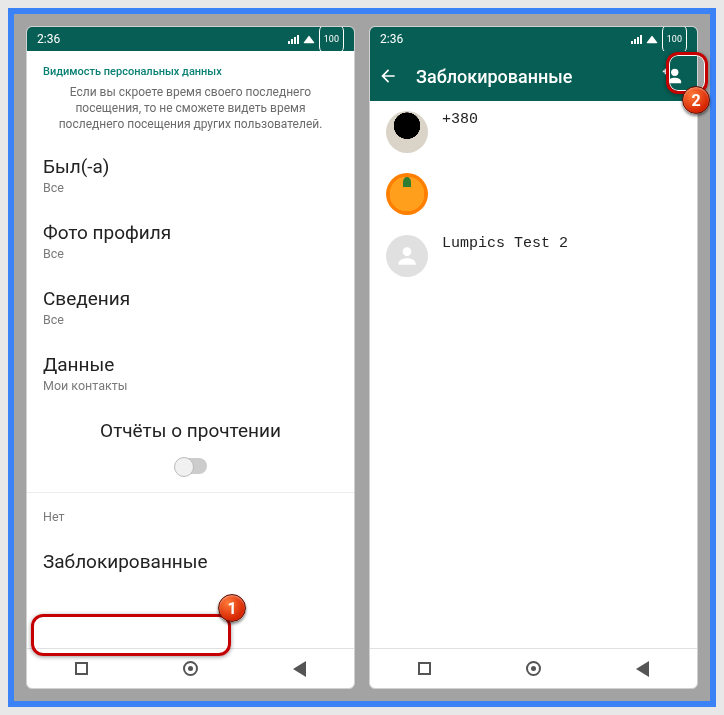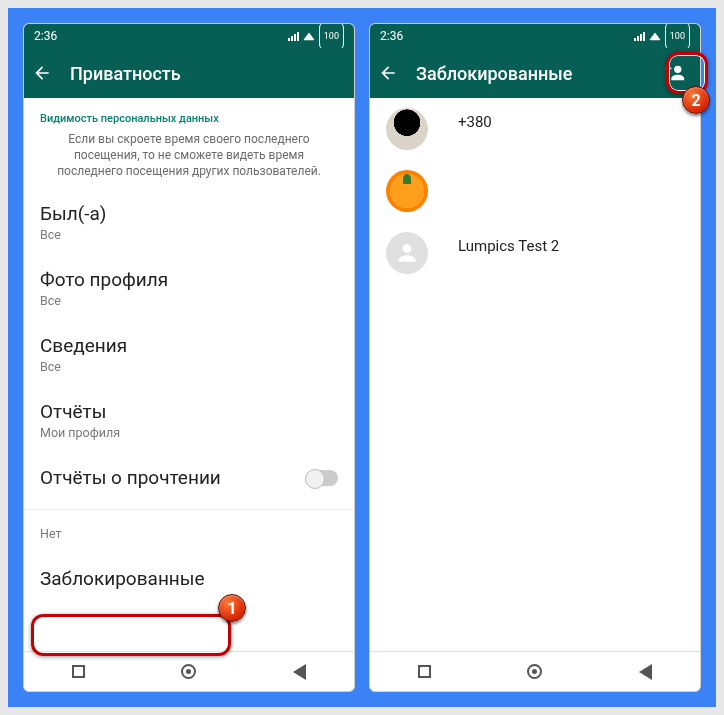--- a/index.html
+++ b/index.html
@@ -7,22 +7,22 @@
     background: #e8e8e8;
     font-family: -apple-system, Roboto, Arial, sans-serif;
     width: 724px;
     height: 715px;
     position: relative;
     overflow: hidden;
   }
   .canvas {
     position: absolute;
     top: 8px; left: 8px; right: 8px; bottom: 8px;
-    background: #3b82f6;
-    border: 3px solid #3b82f6;
+    background: #a3a3a3;
+    border: 6px solid #3b82f6;
     display: flex;
     gap: 14px;
     padding: 12px;
   }
   .phone {
     flex: 1;
     background: #fff;
     border: 1px solid #d0d0d0;
     border-radius: 6px;
     display: flex;
@@ -63,35 +63,35 @@
   .appbar .title { font-size: 18px; font-weight: 500; flex:1;}
   .arrow-back { width:20px; height:20px; }
   .add-person { width:22px;height:22px; margin-right:6px;}
   .content { flex:1; overflow:hidden; background:#fff; position:relative;}
   .section-title { color:#0a8175; font-size:11px; font-weight:500; padding:14px 16px 6px; }
   .section-desc { color:#6b6b6b; font-size:12px; line-height:1.35; padding:0 16px 10px;text-align:center;}
   .setting { padding:12px 16px 14px; }
   .setting .label { color:#222; font-size:19px; margin-bottom:2px;}
   .setting .value { color:#7a7a7a; font-size:12.5px;}
   .setting .desc { color:#7a7a7a; font-size:12px; line-height:1.35; margin-top:4px;}
-  .setting.toggle { display:flex; align-items:flex-start; gap:10px;}
+  .setting.toggle { display:flex; align-items:center; gap:10px;flex-direction:column;}
   .setting.toggle .body{flex:1;}
   .switch {
     width:32px;height:16px;background:#ccc;border-radius:10px;position:relative;margin-top:4px;
   }
   .switch::after{content:"";position:absolute;width:18px;height:18px;background:#f1f1f1;border-radius:50%;left:-1px;top:-1px;border:1px solid #bbb;}
   .divider{height:1px;background:#eee;margin:4px 0;}
   .navbar {
     height:40px;border-top:1px solid #e0e0e0;display:flex;align-items:center;justify-content:space-around;
   }
   .nav-square{width:13px;height:13px;border:2px solid #555;}
   .nav-circle{width:15px;height:15px;border:2px solid #555;border-radius:50%;position:relative;}
   .nav-circle::after{content:"";position:absolute;inset:3px;border-radius:50%;background:#555;}
   .nav-tri{width:0;height:0;border-top:8px solid transparent;border-bottom:8px solid transparent;border-right:13px solid #555;}
-  .contact-row{display:flex;align-items:center;gap:30px;padding:10px 16px;}
+  .contact-row{display:flex;gap:14px;padding:10px 16px;font-family:Liberation Mono, monospace;}
   .avatar{width:42px;height:42px;border-radius:50%;flex-shrink:0;display:flex;align-items:center;justify-content:center;overflow:hidden;}
   .avatar.hat{background:radial-gradient(circle at 50% 35%, #000 0 38%, #d9d3c8 39% 100%);}
   .avatar.orange{background:radial-gradient(circle at 50% 50%, #ff9f1c 0 58%, #ff7f00 59% 100%);position:relative;}
   .avatar.orange::after{content:"";position:absolute;top:4px;left:50%;transform:translateX(-50%);width:8px;height:10px;background:#2e7d32;border-radius:50% 50% 0 0;}
   .avatar.blank{background:#e0e0e0;}
   .avatar.blank svg{width:26px;height:26px;fill:#fff;}
   .contact-text .name{color:#222;font-size:15px;}
   .contact-text .sub{color:#c8c8c8;font-size:12px;filter:blur(1px);}
   
   .highlight-box{
@@ -119,45 +119,39 @@
         <span class="sig">
             <span></span>
             <span></span>
             <span></span>
             <span></span>
           </span>
         <span class="wifi"></span>
         <span class="bat">100</span>
       </span>
     </div>
-    <div class="appbar">
-      <svg class="arrow-back" viewBox="0 0 24 24" fill="#fff">
-          <path d="M20 11H7.8l5.6-5.6L12 4l-8 8 8 8 1.4-1.4L7.8 13H20z"></path>
-        </svg>
-      <span class="title">Приватность</span>
-    </div>
     <div class="content">
       <div class="section-title">Видимость персональных данных</div>
       <div class="section-desc">Если вы скроете время своего последнего посещения, то не сможете видеть время последнего посещения других пользователей.</div>
 
       <div class="setting">
         <div class="label">Был(-а)</div>
         <div class="value">Все</div>
       </div>
       <div class="setting">
         <div class="label">Фото профиля</div>
         <div class="value">Все</div>
       </div>
       <div class="setting">
         <div class="label">Сведения</div>
         <div class="value">Все</div>
       </div>
       <div class="setting">
-        <div class="label">Отчёты</div>
-        <div class="value">Мои профиля</div>
+        <div class="label">Данные</div>
+        <div class="value">Мои контакты</div>
       </div>
       <div class="setting toggle">
         <div class="body">
           <div class="label">Отчёты о прочтении</div>
         </div>
         <div class="switch"></div>
       </div>
       <div class="divider"></div>
       <div class="setting">
         <div class="value">Нет</div>

